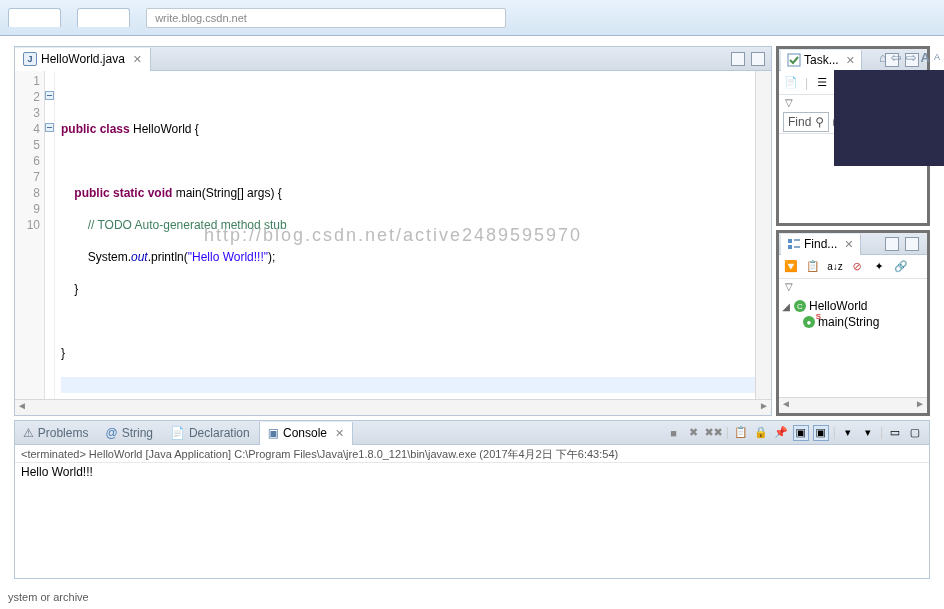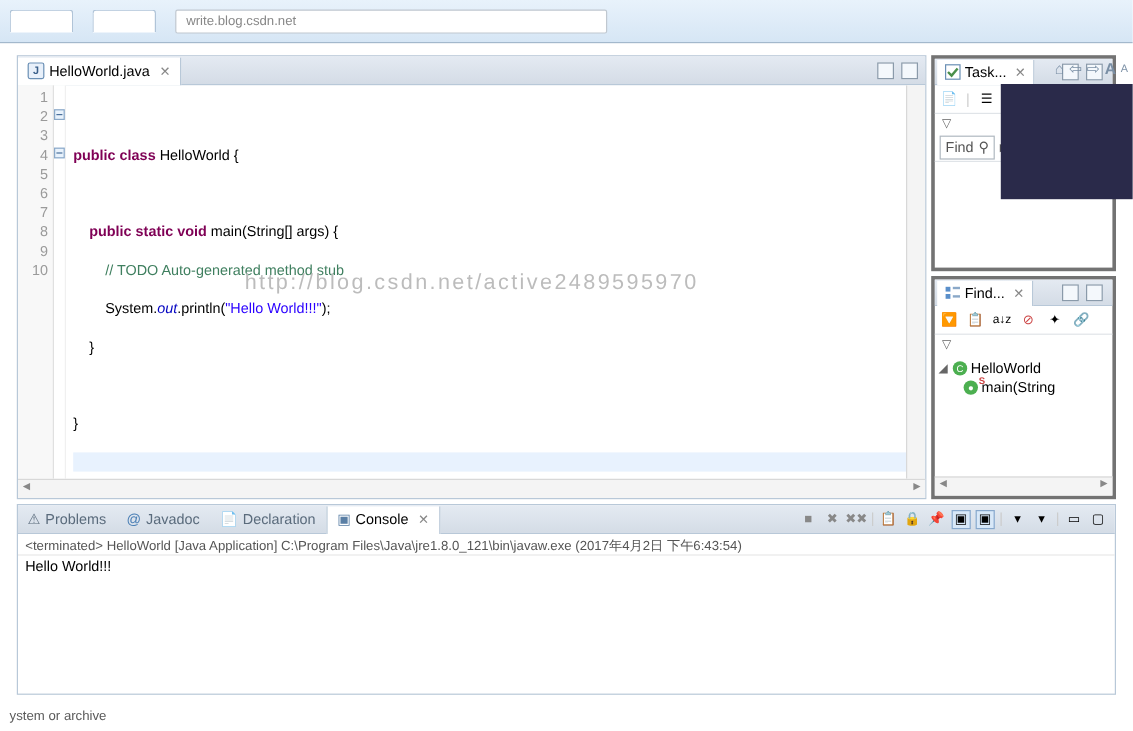--- a/index.html
+++ b/index.html
@@ -201,21 +201,21 @@
   </div>
 
   <div class="bottom-pane">
     <div class="bp-tabrow">
       <div class="bp-tab">
         <span>⚠</span>
         <span>Problems</span>
       </div>
       <div class="bp-tab">
         <span style="color:#4a7fb5">@</span>
-        <span>Javadoc</span>
+        <span>String</span>
       </div>
       <div class="bp-tab">
         <span>📄</span>
         <span>Declaration</span>
       </div>
       <div class="bp-tab active">
         <span style="color:#5a7fa5">▣</span>
         <span>Console</span>
         <span class="close-x">✕</span>
       </div>

